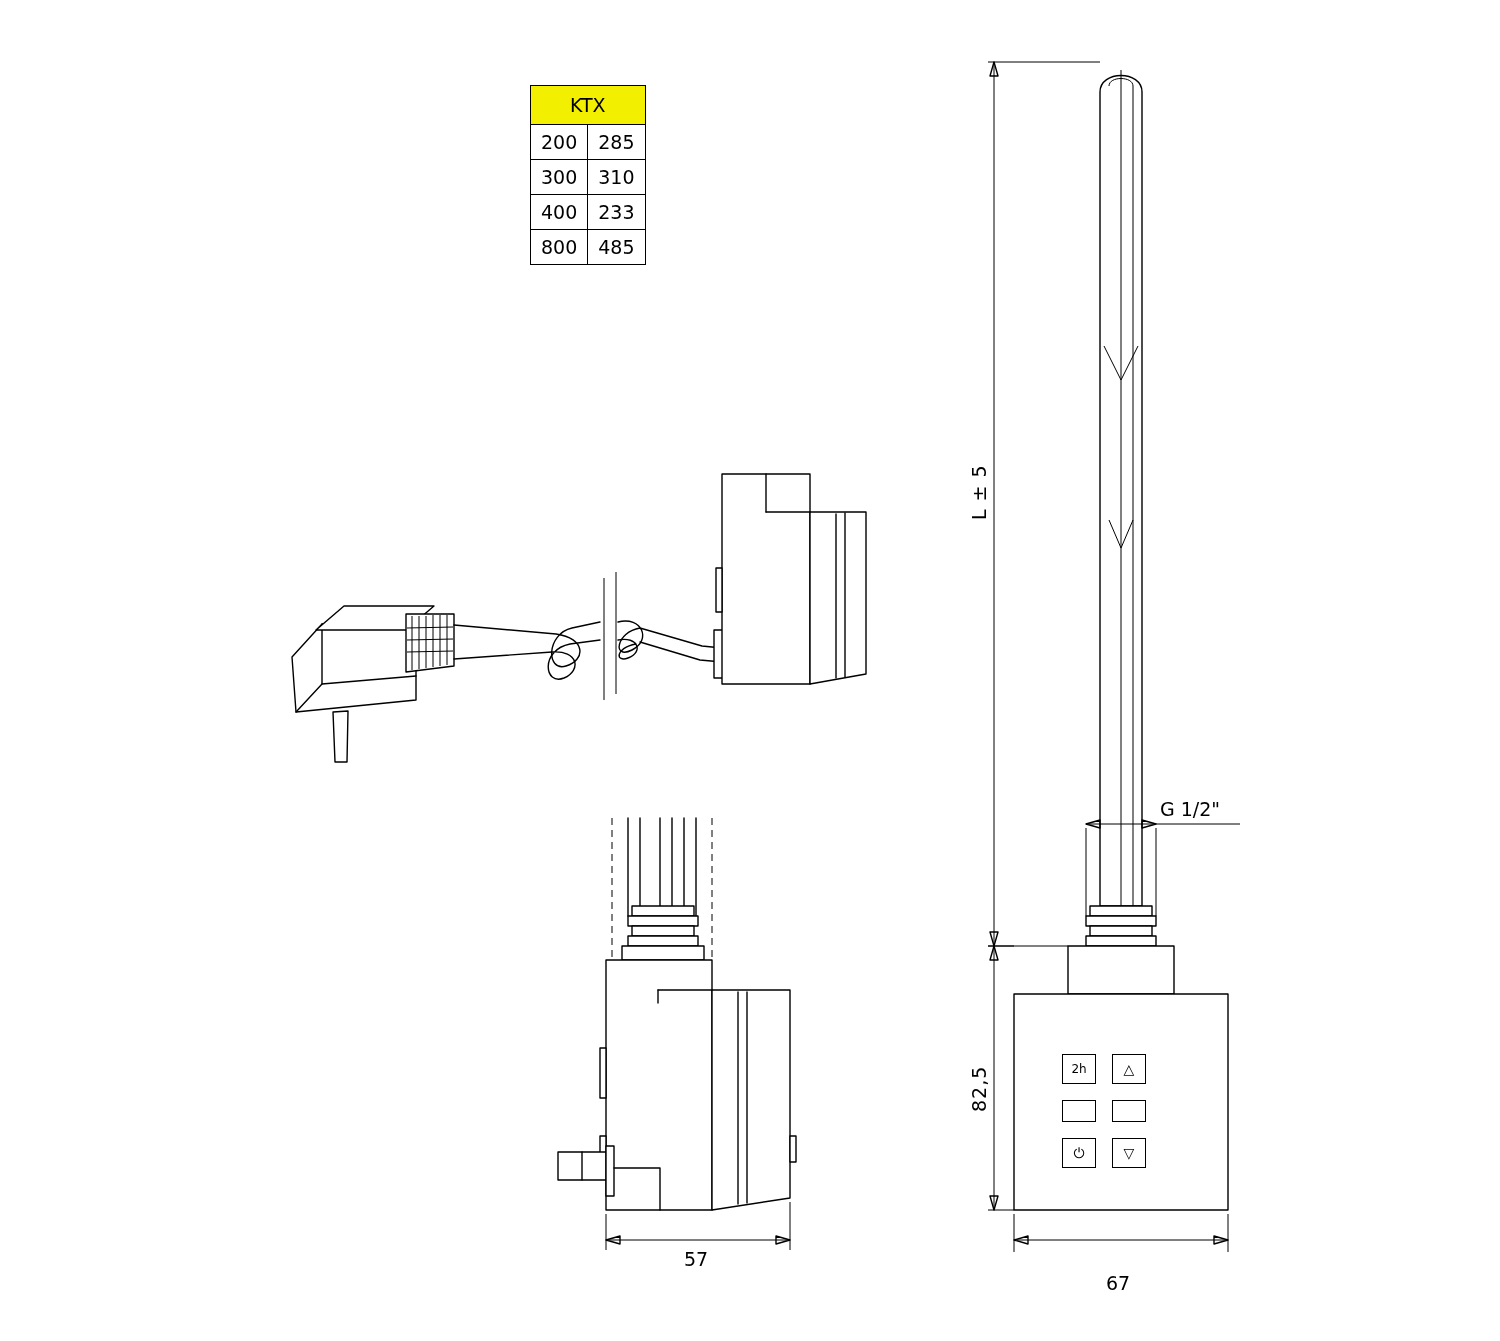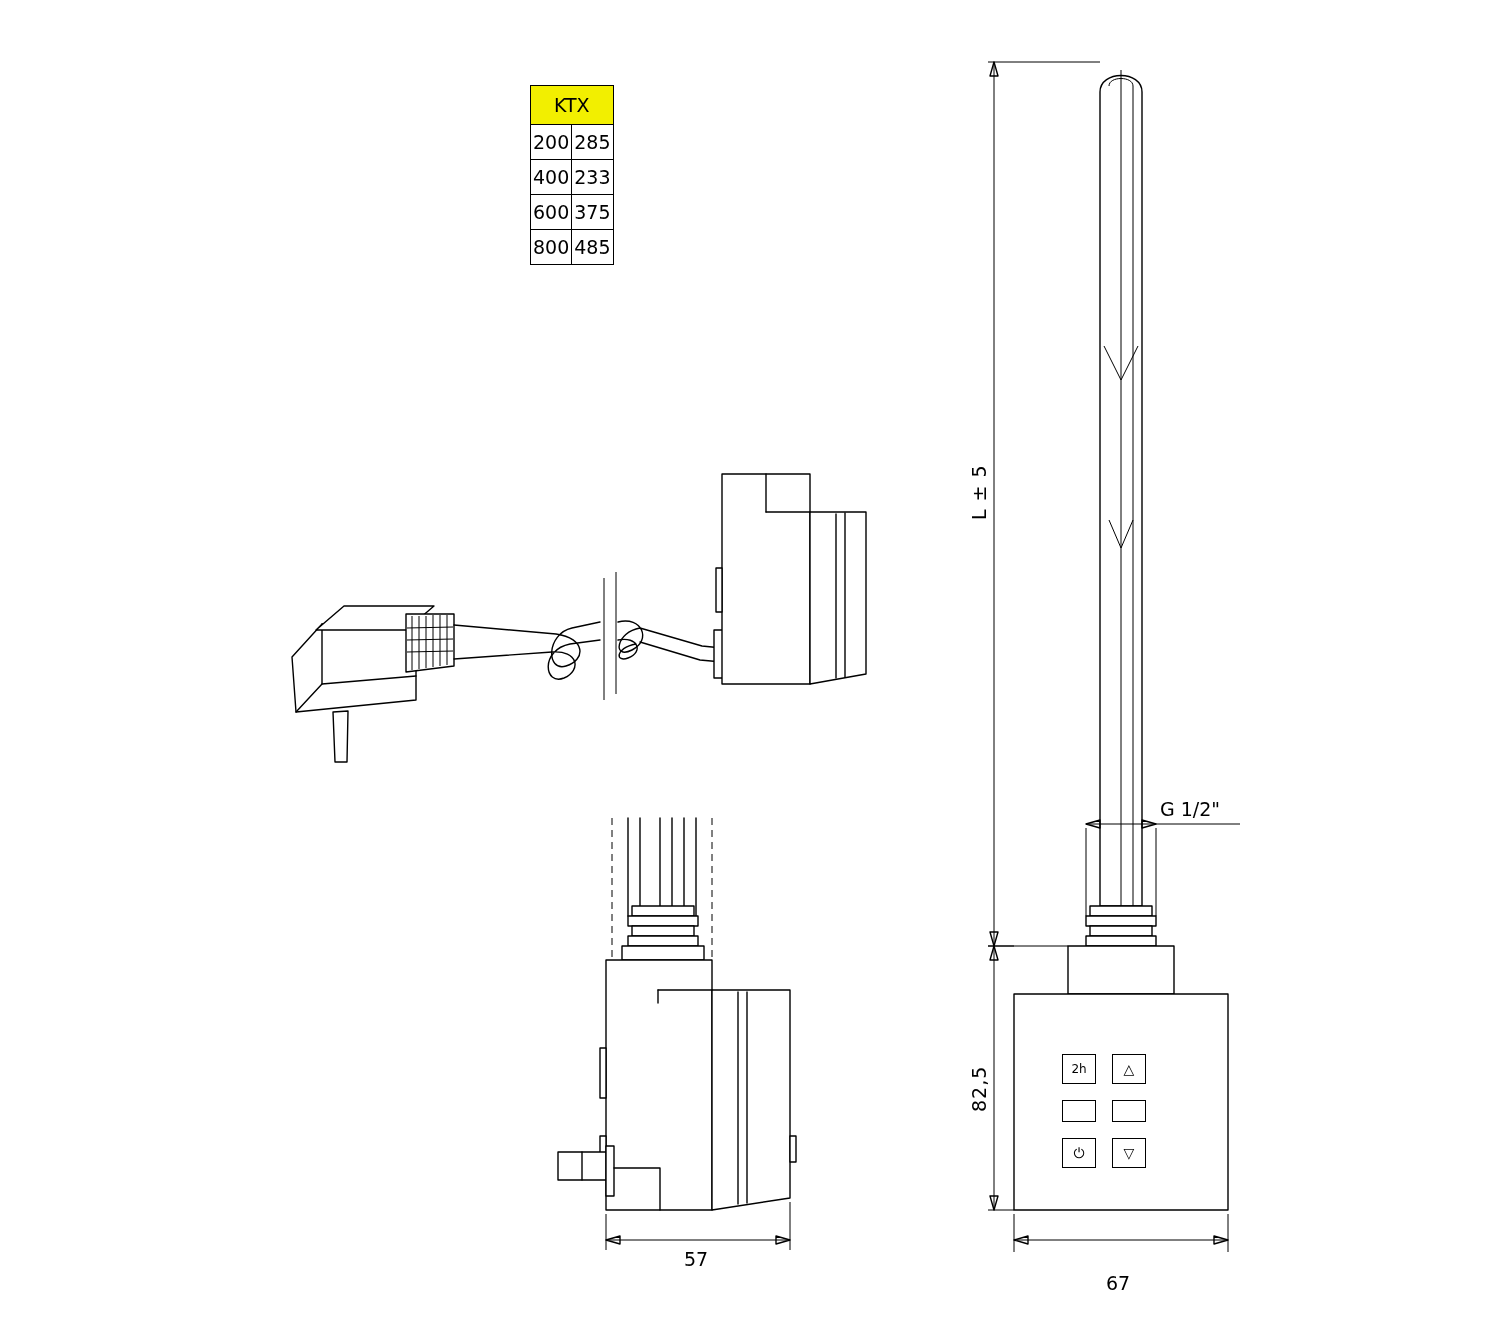--- a/index.html
+++ b/index.html
@@ -25,21 +25,21 @@
     left: 530px;
     top: 85px;
     border-collapse: collapse;
     background: #ffffff;
   }
   .spec-table td, .spec-table th {
     border: 1.5px solid #000000;
     font-size: 19px;
     font-weight: normal;
     text-align: center;
-    padding: 6px 2px;
+    padding: 6px 10px;
     color: #000000;
     font-family: "DejaVu Sans", sans-serif;
   }
   .spec-table .title-cell {
     background: #f2ef00;
     font-size: 19px;
     padding: 8px 10px;
   }
   .spec-table .hdr td {
     padding: 8px 10px;
@@ -126,26 +126,26 @@
   <table class="spec-table">
     <tbody>
         <tr>
       <td class="title-cell" colspan="2">KTX</td>
     </tr>
     <tr>
       <td>200</td>
       <td>285</td>
     </tr>
     <tr>
+      <td>300</td>
+      <td>310</td>
+    </tr>
+    <tr>
       <td>400</td>
       <td>233</td>
-    </tr>
-    <tr>
-      <td>600</td>
-      <td>375</td>
     </tr>
     <tr>
       <td>800</td>
       <td>485</td>
     </tr>
   </tbody>
     </table>
 
   <svg class="ov" viewBox="0 0 1500 1341">
 

